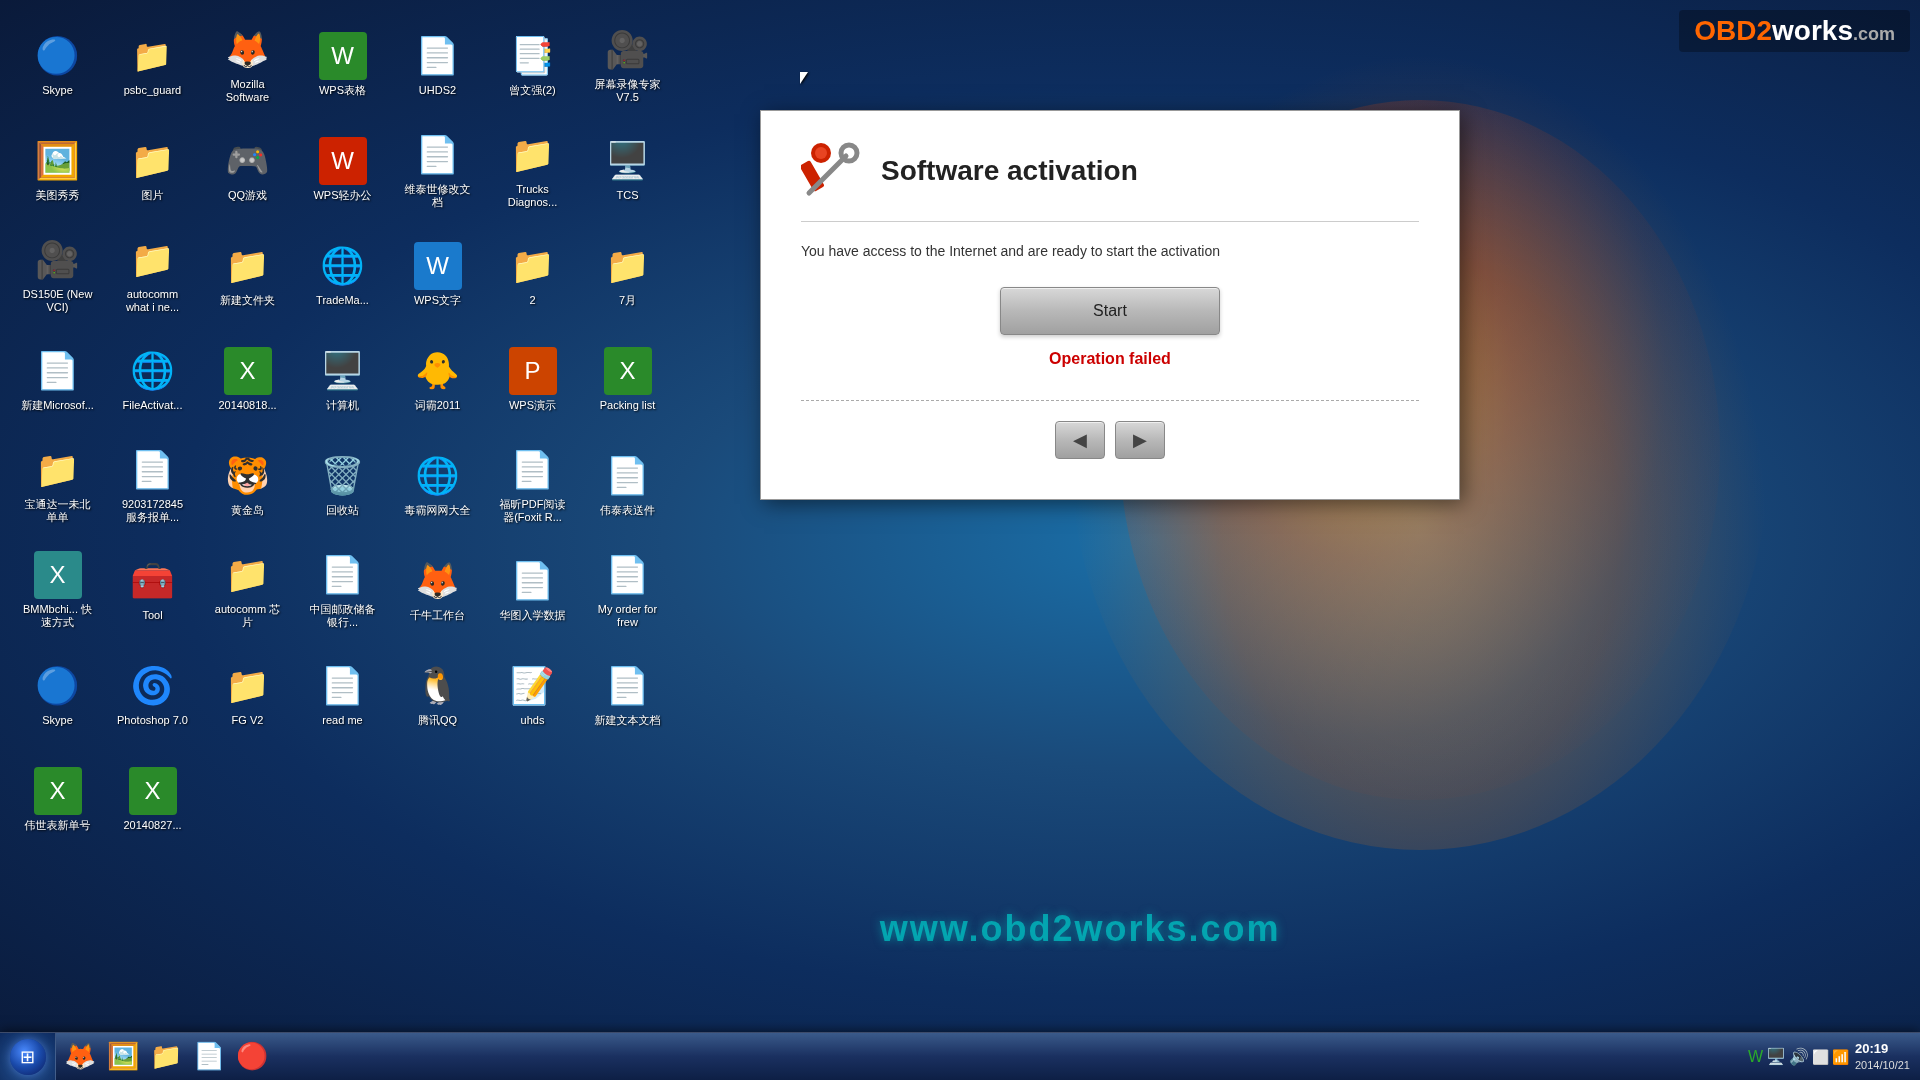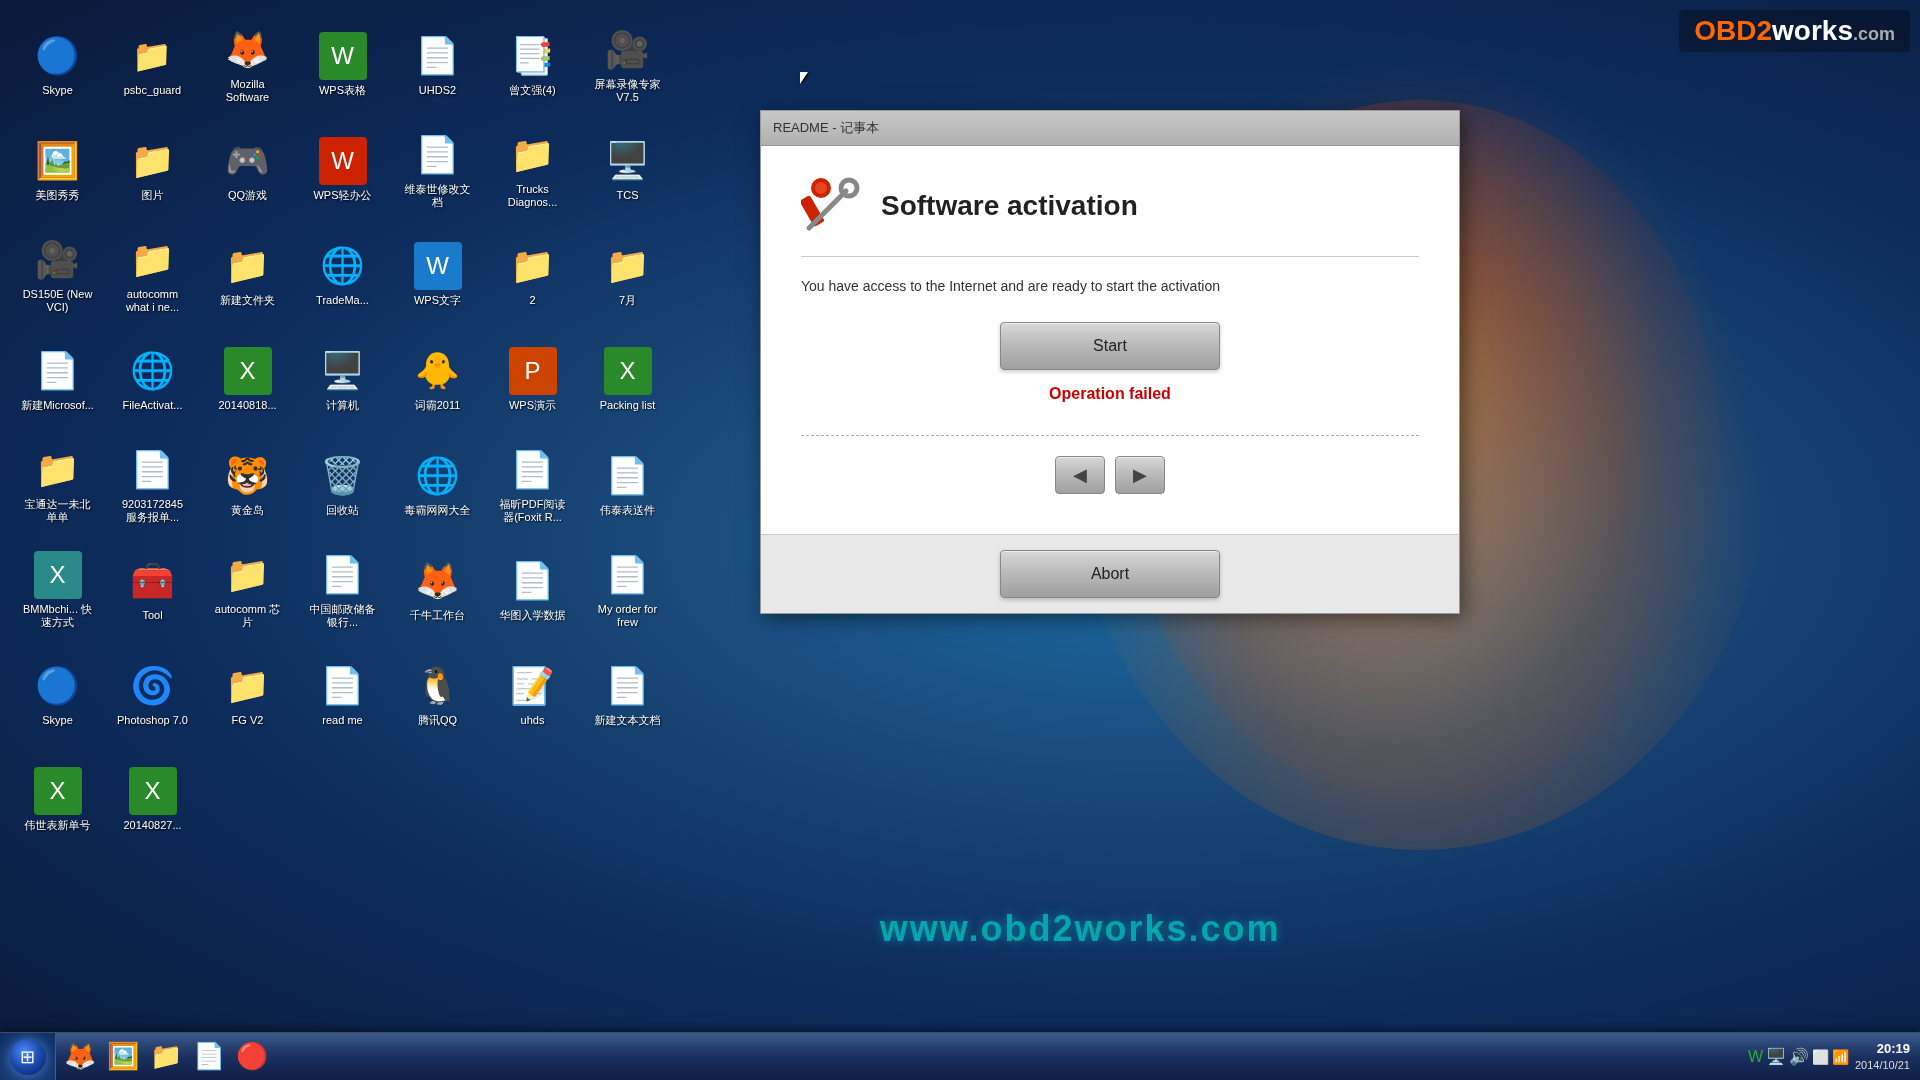--- a/index.html
+++ b/index.html
@@ -188,21 +188,21 @@
     .taskbar-right {
       display: flex;
       align-items: center;
       padding: 0 10px;
       gap: 5px;
       color: white;
       font-size: 12px;
     }
 
     .taskbar-time {
-      text-align: right;
+      text-align: left;
       line-height: 1.3;
     }
 
     .taskbar-sys-icons {
       display: flex;
       align-items: center;
       gap: 3px;
     }
 
     
@@ -383,21 +383,21 @@
       <div class="icon-label">WPS表格</div>
     </div>
 
     <div class="desktop-icon">
       <div class="icon-img" style="color:#1a7acc;font-size:36px;">📄</div>
       <div class="icon-label">UHDS2</div>
     </div>
 
     <div class="desktop-icon">
       <div class="icon-img" style="font-size:36px;">📑</div>
-      <div class="icon-label">曾文强(4)</div>
+      <div class="icon-label">曾文强(2)</div>
     </div>
 
     <div class="desktop-icon">
       <div class="icon-img" style="color:#cc2200;font-size:36px;">🎥</div>
       <div class="icon-label">屏幕录像专家V7.5</div>
     </div>
 
     <div class="desktop-icon">
       <div class="icon-img" style="color:#cc2200;font-size:36px;">🖼️</div>
       <div class="icon-label">美图秀秀</div>
@@ -615,23 +615,20 @@
 
     <div class="desktop-icon">
       <div class="icon-img" style="background:#2a8a2a;color:white;font-size:24px;border-radius:4px;">X</div>
       <div class="icon-label">20140827...</div>
     </div>
 
   </div>
 
   <div class="dialog-overlay">
 
-    <div class="dialog-titlebar">
-      <span style="font-size:13px;color:#333;">README - 记事本</span>
-    </div>
 
     <div class="dialog-body">
       <div class="dialog-icon-title">
 
         <div style="position:relative;width:60px;height:60px;">
           <svg width="60" height="60" viewBox="0 0 60 60">
 
             <rect x="5" y="20" width="12" height="30" rx="2" fill="#cc2200" transform="rotate(-30, 11, 35)"></rect>
             <circle cx="20" cy="12" r="10" fill="#cc2200"></circle>
             <circle cx="20" cy="12" r="6" fill="#e84422"></circle>
@@ -656,23 +653,20 @@
       <div class="dialog-nav-buttons">
         <button class="nav-btn">
           <span>◀</span>
         </button>
         <button class="nav-btn">
           <span>▶</span>
         </button>
       </div>
     </div>
 
-    <div class="dialog-footer">
-      <button class="abort-btn">Abort</button>
-    </div>
   </div>
 
   <div class="taskbar">
     <div class="start-button">
       <div class="start-orb"></div>
     </div>
 
     <div class="taskbar-items">
       <div class="taskbar-icon" style="font-size:26px;">🦊</div>
       <div class="taskbar-icon" style="font-size:26px;color:#cc2200;">🖼️</div>

